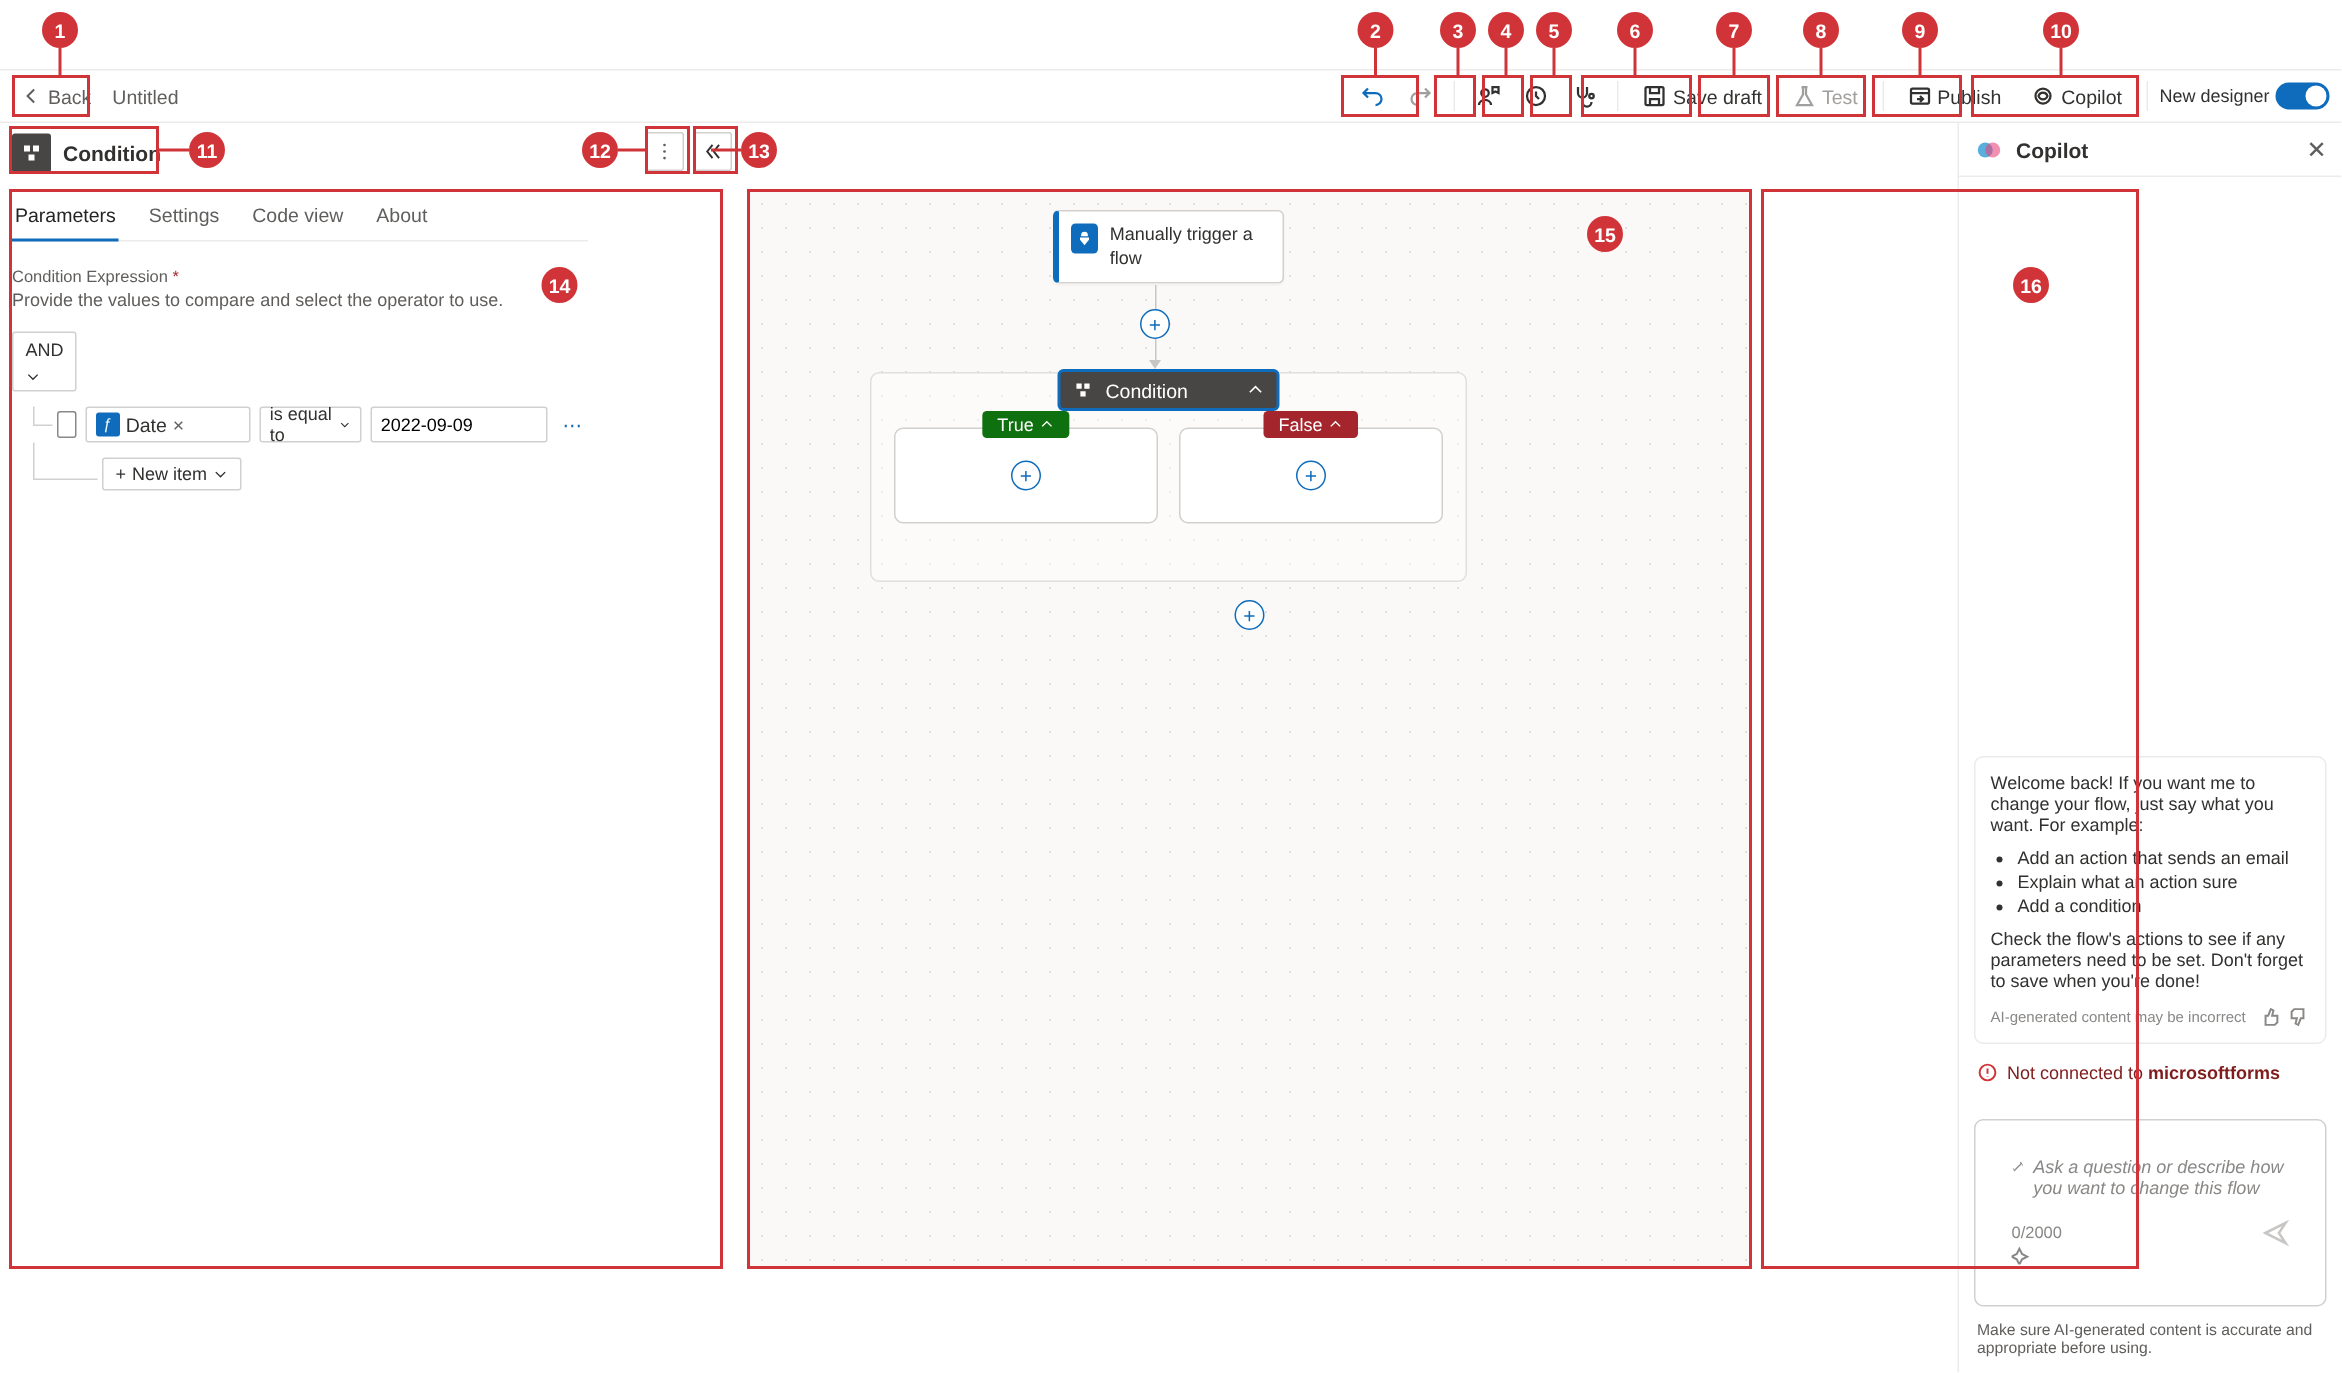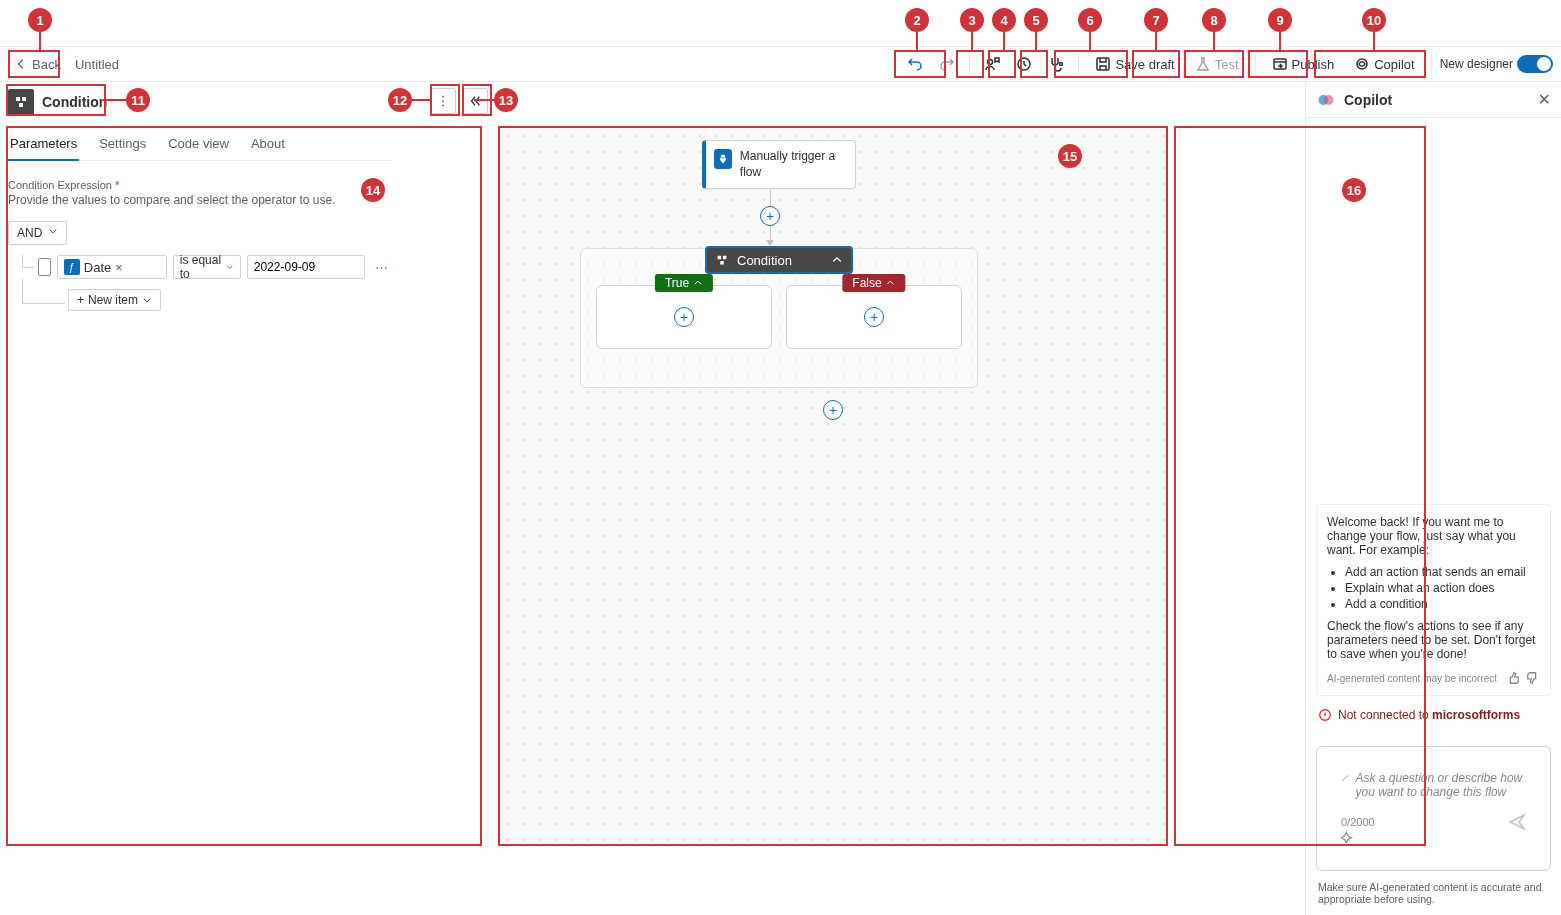--- a/index.html
+++ b/index.html
@@ -36,21 +36,21 @@
   .sqbtn svg { width:14px; height:14px; }
 
   
   .panel-body { position:absolute; left:8px; top:128px; width:384px; }
   .tabs { display:flex; gap:18px; border-bottom:1px solid #edebe9; padding-bottom:0; }
   .tab { padding:8px 2px; color:#605e5c; cursor:pointer; }
   .tab.active { color:#242424; border-bottom:2px solid #0f6cbd; margin-bottom:-1px; font-weight:400; }
   .field-label { margin-top:18px; font-size:11px; color:#605e5c; }
   .field-label .req { color:#a4262c; }
   .field-help { font-size:12px; color:#605e5c; margin-top:2px; }
-  .and-drop { margin-top:14px; display:inline-flex; align-items:flex-start; gap:6px; padding:4px 8px; border:1px solid #d2d0ce; border-radius:2px; font-size:12px; cursor:pointer; }
+  .and-drop { margin-top:14px; display:inline-flex; align-items:flex-start; gap:6px; padding:4px 8px; border:1px solid #d2d0ce; border-radius:2px; font-size:12px; cursor:pointer;flex-direction:column; }
   .cond-tree { margin-top:10px; }
   .cond-row { display:flex; align-items:center; gap:6px; padding-left:30px; position:relative; }
   .cond-row::before { content:""; position:absolute; left:14px; top:0; width:12px; height:50%; border-left:1px solid #d2d0ce; border-bottom:1px solid #d2d0ce; }
   .chkbox { width:18px; height:18px; border:1px solid #8a8886; border-radius:2px; background:#fff; }
   .token { display:inline-flex; align-items:center; gap:4px; padding:2px 6px; background:#fff; border:1px solid #d2d0ce; border-radius:2px; height:24px; min-width:110px; }
   .token .pill { display:flex; align-items:center; gap:4px; background:#fff; }
   .pill-icon { width:16px; height:16px; background:#0f6cbd; border-radius:2px; display:flex; align-items:center; justify-content:center; color:#fff; font-size:10px; }
   .op-drop { display:flex; align-items:center; gap:4px; padding:2px 6px; border:1px solid #d2d0ce; border-radius:2px; height:24px; font-size:12px; min-width:68px; }
   .val-input { border:1px solid #d2d0ce; border-radius:2px; height:24px; padding:0 6px; font-size:12px; min-width:110px; }
   .ellips { color:#0f6cbd; padding:0 4px; cursor:pointer; }
@@ -394,21 +394,21 @@
       </svg>
     <span class="copilot-title">Copilot</span>
     <span class="copilot-close">✕</span>
   </div>
   <div class="copilot-body">
     <div class="copilot-spacer"></div>
     <div class="copilot-card">
       <div>Welcome back! If you want me to change your flow, just say what you want. For example:</div>
       <ul>
         <li>Add an action that sends an email</li>
-        <li>Explain what an action does</li>
+        <li>Explain what an action sure</li>
         <li>Add a condition</li>
       </ul>
       <div>Check the flow's actions to see if any parameters need to be set. Don't forget to save when you're done!</div>
       <div class="ai-disc">
         <span>AI-generated content may be incorrect</span>
         <div class="thumbs">
           <svg width="14" height="14" viewBox="0 0 16 16">
               <path d="M5 7h2l2-5 2 1-1 4h4v5l-2 2H5z"></path>
             </svg>
           <svg width="14" height="14" viewBox="0 0 16 16">

